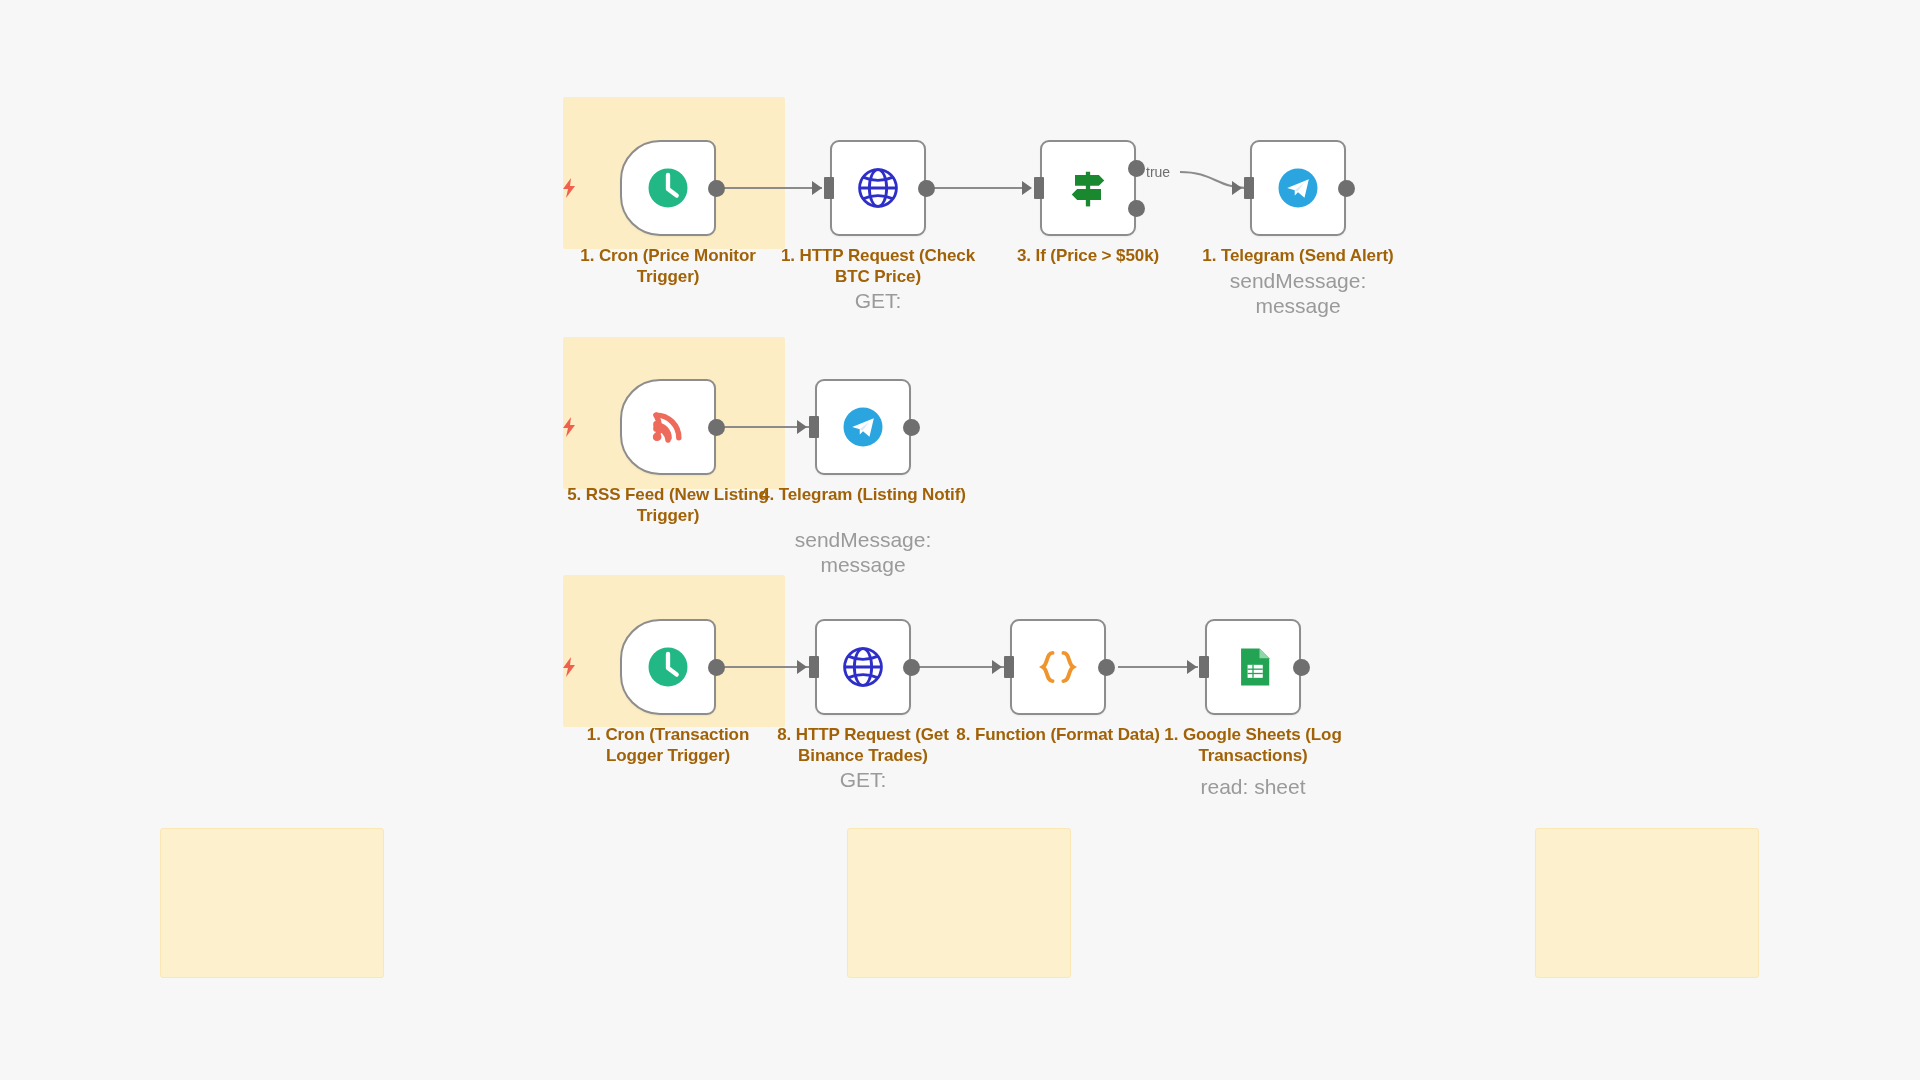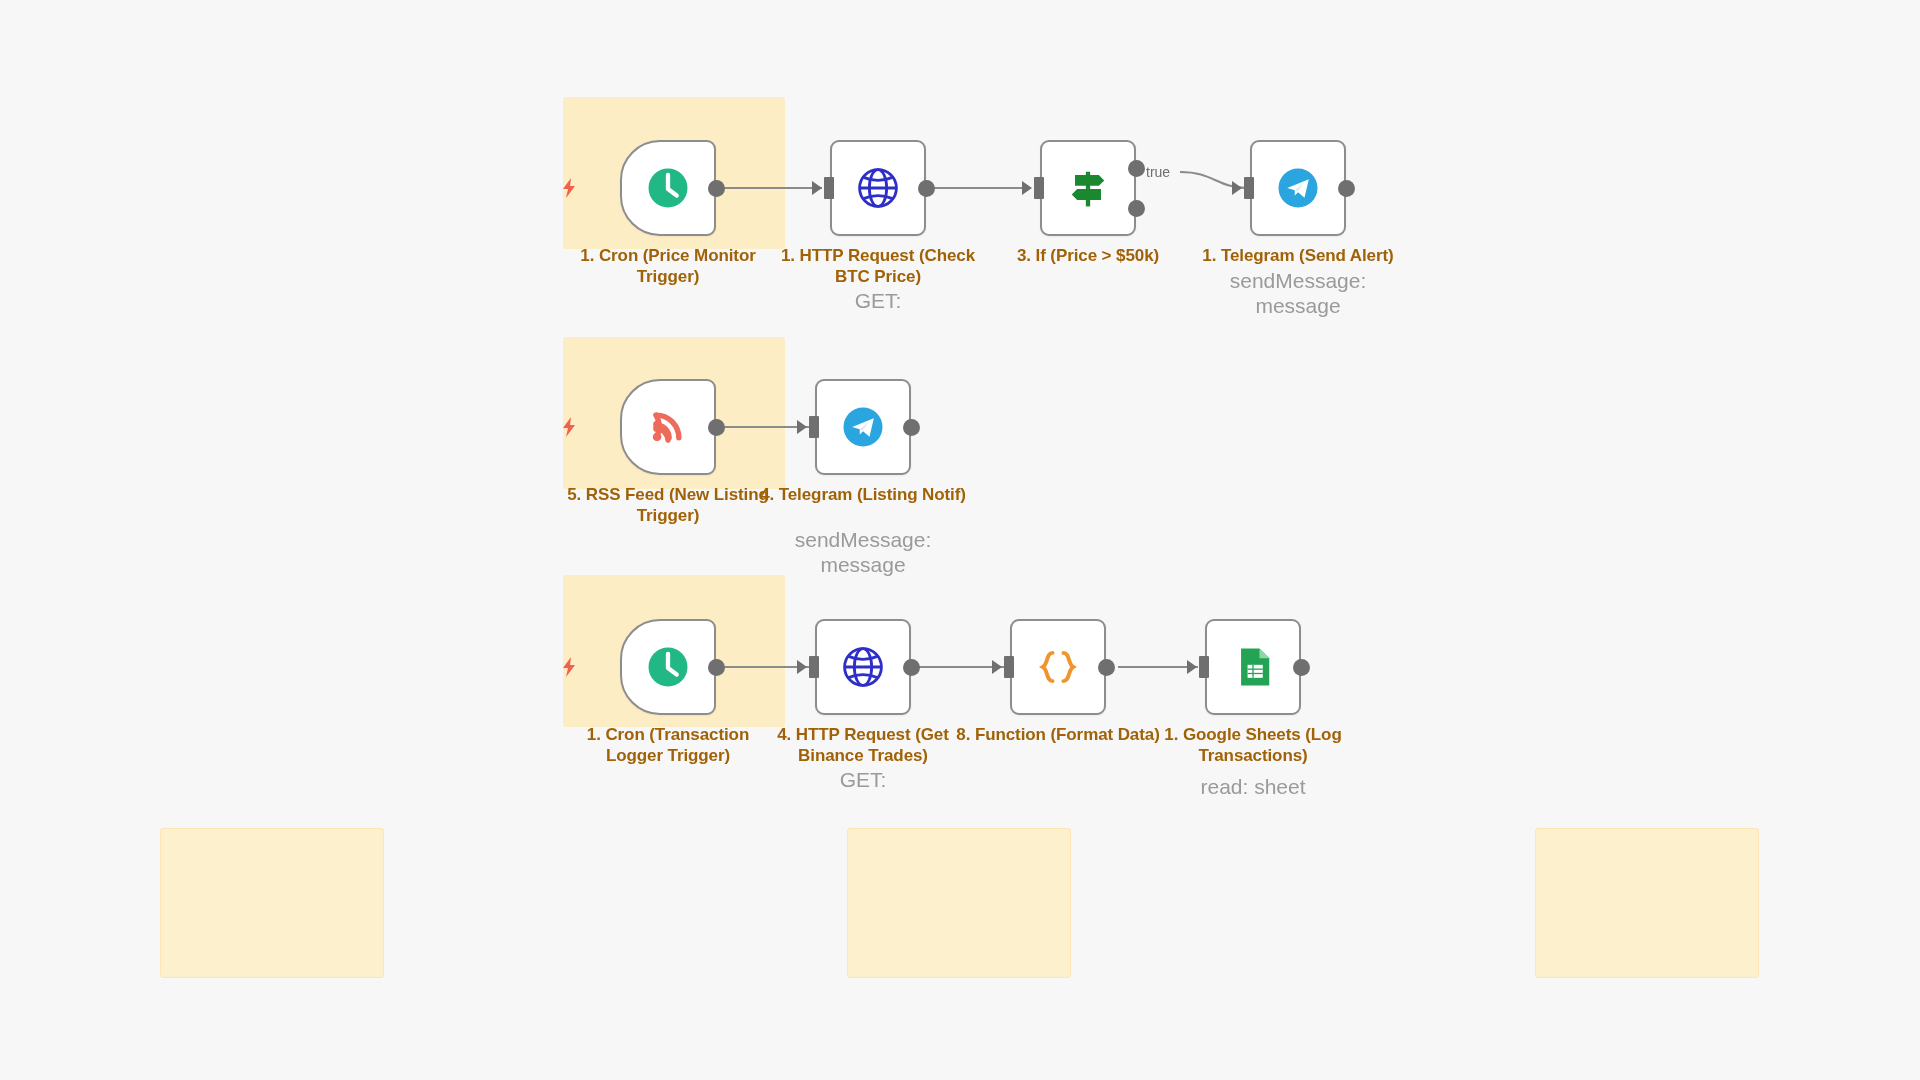--- a/index.html
+++ b/index.html
@@ -293,21 +293,21 @@
           <ellipse cx="24" cy="24" rx="8" ry="17"></ellipse>
           <line x1="7" y1="24" x2="41" y2="24"></line>
           <path d="M10 14 Q24 20 38 14"></path>
           <path d="M10 34 Q24 28 38 34"></path>
         </g>
       </svg>
     </div>
     <div class="in-arrow"></div>
     <div class="in-port"></div>
     <div class="dot-out"></div>
-    <div class="node-label">4. HTTP Request (Get Binance Trades)</div>
+    <div class="node-label">8. HTTP Request (Get Binance Trades)</div>
     <div class="node-sub" style="top:100px;">GET:</div>
   </div>
 
   <div class="node" style="left:1058px; top:667px;">
     <div class="node-box">
       <svg class="node-icon" viewBox="0 0 48 48">
         <g fill="none" stroke="#F0952E" stroke-width="3.6" stroke-linecap="round">
           <path d="M19 11 C13 11, 15 21, 10 24 C15 27, 13 37, 19 37"></path>
           <path d="M29 11 C35 11, 33 21, 38 24 C33 27, 35 37, 29 37"></path>
         </g>

